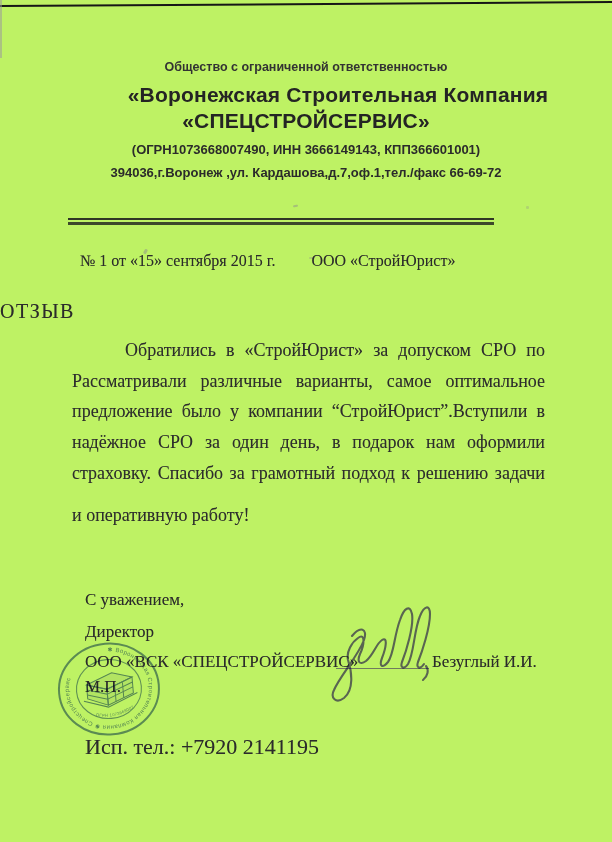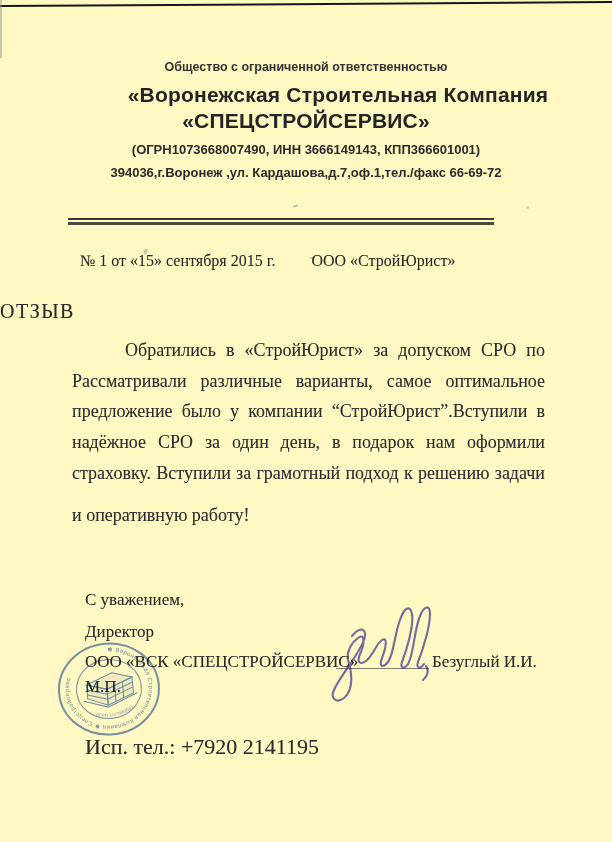--- a/index.html
+++ b/index.html
@@ -1,20 +1,20 @@
 <!DOCTYPE html>
 <html lang="ru"><head>
 <meta charset="utf-8">
 <style>
   html,body{margin:0;padding:0;background:#e8e8e8;}
   .page{
     position:relative;
     width:612px;height:842px;
     margin:0 auto;
-    background:#fef9c3;
+    background:#bef264;
     overflow:hidden;
     font-family:"Liberation Serif", serif;
     color:#2d2d2d;
   }
   
   .scan-top-line{
     position:absolute;left:-4px;top:1px;width:620px;height:2.4px;
     background:#161616;transform-origin:right center;transform:rotate(-0.38deg);
   }
   .scan-edge-smudge{
@@ -112,21 +112,21 @@
     <span>ООО «СтройЮрист»</span>
   </div>
 
   <div class="doc-title">ОТЗЫВ</div>
 
   <div class="letter-body">
       <div class="body-line">Обратились в «СтройЮрист» за допуском СРО по</div>
       <div class="body-line">Рассматривали различные варианты, самое оптимальное</div>
       <div class="body-line">предложение было у компании “СтройЮрист”.Вступили в</div>
       <div class="body-line">надёжное СРО за один день, в подарок нам оформили</div>
-      <div class="body-line">страховку. Вступили за грамотный подход к решению задачи</div>
+      <div class="body-line">страховку. Спасибо за грамотный подход к решению задачи</div>
       <div class="body-line">и оперативную работу!</div>
     </div>
 
   <div class="closing-line cl-regards">С уважением,</div>
   <div class="closing-line cl-position">Директор</div>
   <div class="closing-line cl-company-row">
     <span>ООО «ВСК «СПЕЦСТРОЙСЕРВИС»</span>
     <span class="cl-signer">Безуглый И.И.</span>
   </div>
   <div class="closing-line cl-seal">М.П.</div>

